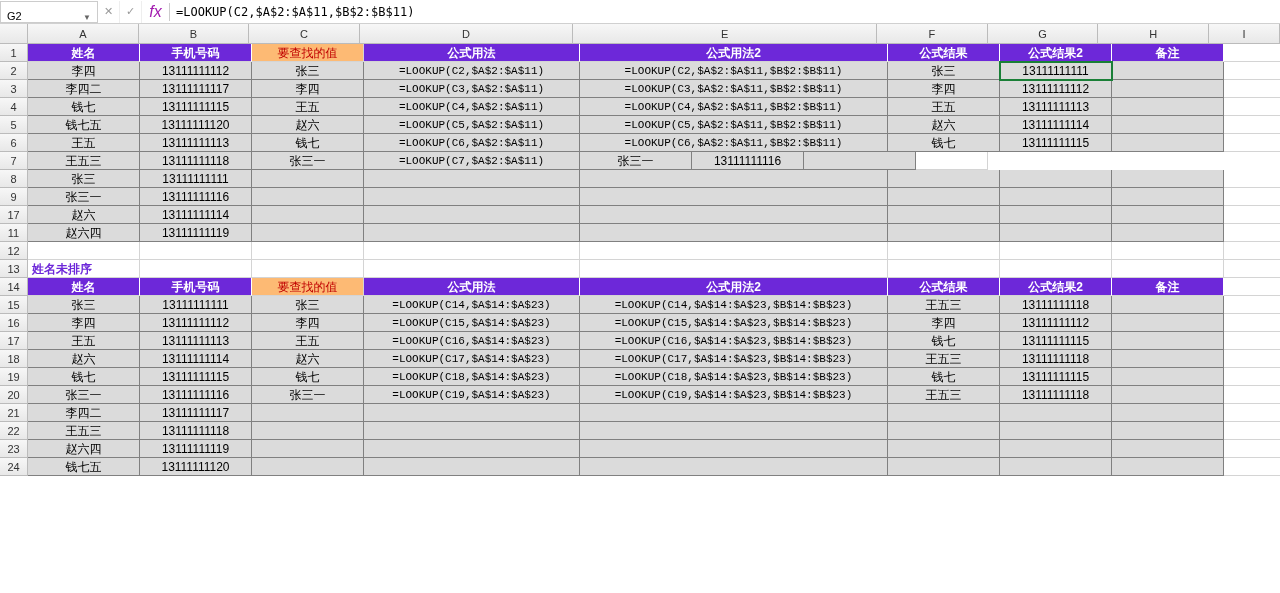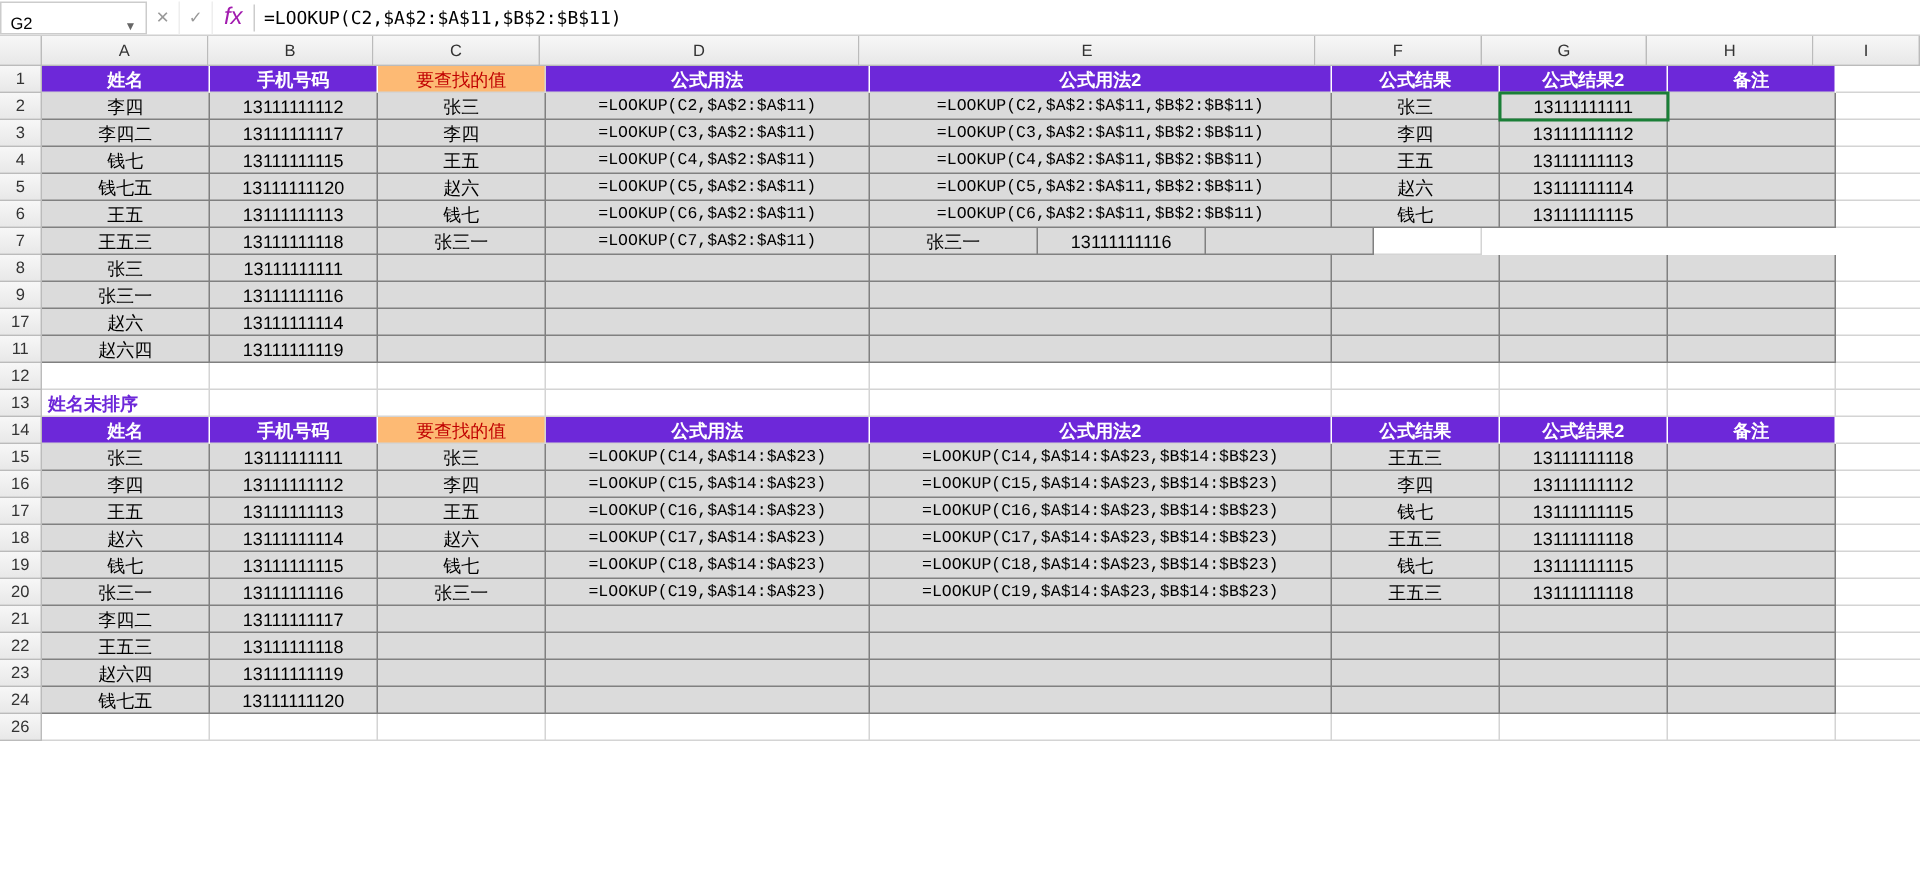--- a/index.html
+++ b/index.html
@@ -462,26 +462,14 @@
         <div class="cell cA data-cell">钱七五</div>
         <div class="cell cB data-cell">13111111120</div>
         <div class="cell cC data-cell"></div>
         <div class="cell cD data-cell formula-cell"></div>
         <div class="cell cE data-cell formula-cell"></div>
         <div class="cell cF data-cell"></div>
         <div class="cell cG data-cell"></div>
         <div class="cell cH data-cell"></div>
         <div class="cell cI empty-cell"></div>
       </div>
-      <div class="row">
-        <div class="rh">26</div>
-        <div class="cell cA empty-cell"></div>
-        <div class="cell cB empty-cell"></div>
-        <div class="cell cC empty-cell"></div>
-        <div class="cell cD empty-cell"></div>
-        <div class="cell cE empty-cell"></div>
-        <div class="cell cF empty-cell"></div>
-        <div class="cell cG empty-cell"></div>
-        <div class="cell cH empty-cell"></div>
-        <div class="cell cI empty-cell"></div>
-      </div>
     </div>
 </div>
 
 </body></html>

